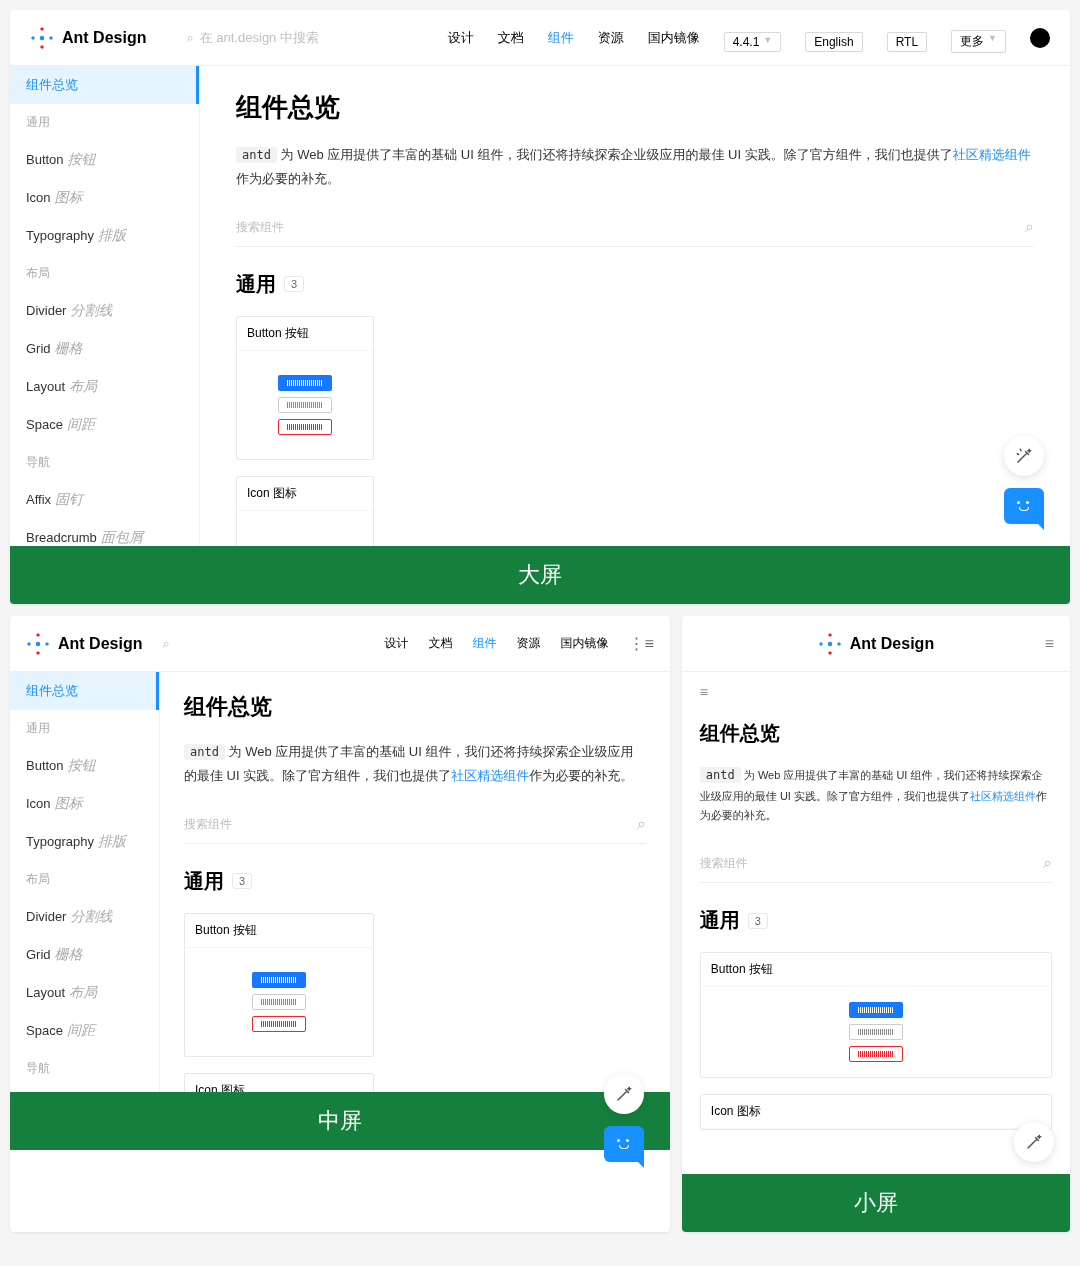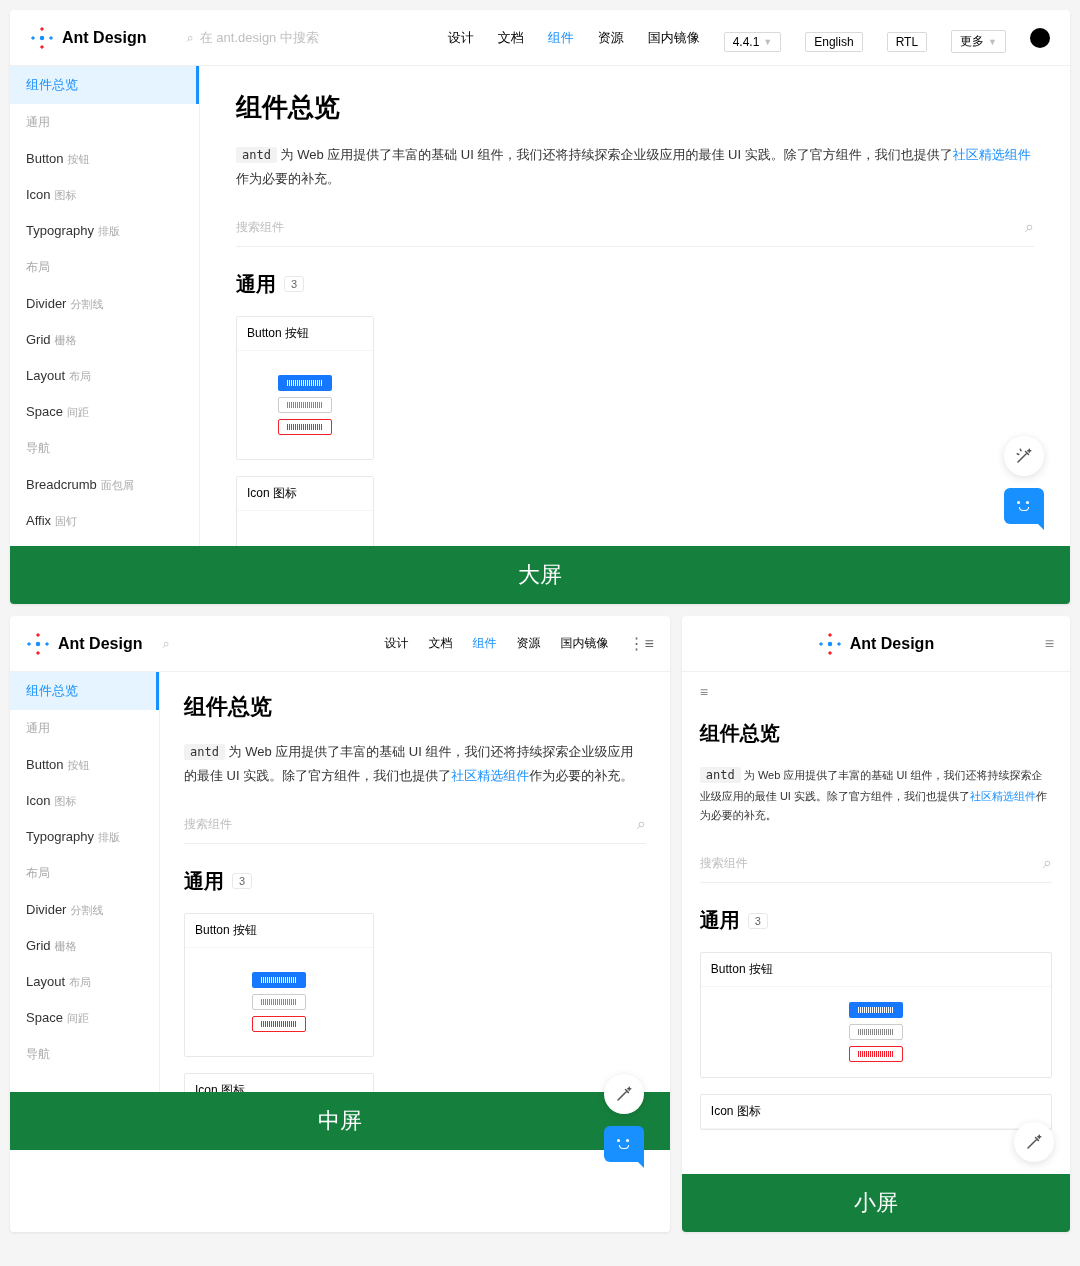--- a/index.html
+++ b/index.html
@@ -9,32 +9,32 @@
 
 
 .hdr { display: flex; align-items: center; padding: 0 20px; height: 56px; border-bottom: 1px solid #f0f0f0; }
 .logo { display: flex; align-items: center; gap: 8px; font-size: 16px; font-weight: 600; color: #000; }
 .logo-icon { width: 24px; height: 24px; }
 .search-box { margin-left: 40px; display: flex; align-items: center; gap: 6px; color: #bfbfbf; font-size: 13px; }
 .search-icon-sm { color: #bfbfbf; }
 .nav { margin-left: auto; display: flex; align-items: center; gap: 24px; font-size: 13px; }
 .nav a { color: #000; text-decoration: none; cursor: pointer; }
 .nav a.active { color: #1890ff; }
-.pill { border: 1px solid #d9d9d9; border-radius: 2px; padding: 2px 8px; font-size: 12px; display: inline-flex; align-items: center; gap: 4px; cursor: pointer; margin-top: 8px; }
+.pill { border: 1px solid #d9d9d9; border-radius: 2px; padding: 2px 8px; font-size: 12px; display: inline-flex; align-items: flex-start; gap: 4px; cursor: pointer; margin-top: 8px; }
 .pill .chev { font-size: 9px; color: #bfbfbf; }
 .gh { width: 20px; height: 20px; background: #000; border-radius: 50%; display:inline-block; }
 .menu-icon { font-size: 16px; color: #666; cursor: pointer; margin-left: auto; }
 
 
 .body { display: flex; height: 480px; }
 .sidebar { width: 190px; border-right: 1px solid #f0f0f0; overflow-y: auto; }
 .side-item { padding: 10px 16px; font-size: 13px; cursor: pointer; color: #333; display:flex; gap:4px; align-items:baseline; }
 .side-item.active { background: #e6f4ff; color: #1890ff; border-right: 3px solid #1890ff; }
 .side-group { padding: 10px 16px; font-size: 12px; color: #aaa; }
-.side-sub { color: #aaa; font-size: 11px; }
+.side-sub { color: #aaa; font-size: 14px; font-style: italic; }
 
 .main { flex: 1; padding: 24px 36px; overflow-y: auto; }
 .h1 { font-size: 26px; font-weight: 700; margin-bottom: 18px; }
 .desc { font-size: 13px; color: #333; line-height: 1.8; margin-bottom: 18px; }
 .code { background: #f2f2f2; padding: 1px 6px; border-radius: 2px; font-family: monospace; font-size: 12px; }
 .link { color: #1890ff; cursor: pointer; }
 .comp-search { display:flex; align-items:center; border-bottom:1px solid #eee; padding: 10px 0; margin-bottom:24px; }
 .comp-search input { border:none; outline:none; flex:1; font-size:12px; color:#333; }
 .comp-search input::placeholder { color:#bfbfbf; }
 .sec-title { font-size: 20px; font-weight: 600; display:flex; align-items:center; gap:8px; margin-bottom:18px; }
@@ -153,26 +153,26 @@
       <div class="side-item">
           <span>Layout</span>
           <span class="side-sub">布局</span>
         </div>
       <div class="side-item">
           <span>Space</span>
           <span class="side-sub">间距</span>
         </div>
       <div class="side-group">导航</div>
       <div class="side-item">
+          <span>Affix</span>
+          <span class="side-sub">固钉</span>
+        </div>
+      <div class="side-item">
           <span>Breadcrumb</span>
           <span class="side-sub">面包屑</span>
-        </div>
-      <div class="side-item">
-          <span>Affix</span>
-          <span class="side-sub">固钉</span>
         </div>
     </div>
     <div class="main">
       <div class="h1">组件总览</div>
       <div class="desc"><span class="code">antd</span><span> 为 Web 应用提供了丰富的基础 UI 组件，我们还将持续探索企业级应用的最佳 UI 实践。除了官方组件，我们也提供了</span><span class="link">社区精选组件</span><span>作为必要的补充。</span></div>
       <div class="comp-search">
           <input placeholder="搜索组件" style="">
           <span style="color:#bfbfbf">⌕</span>
         </div>
       <div class="sec-title">

